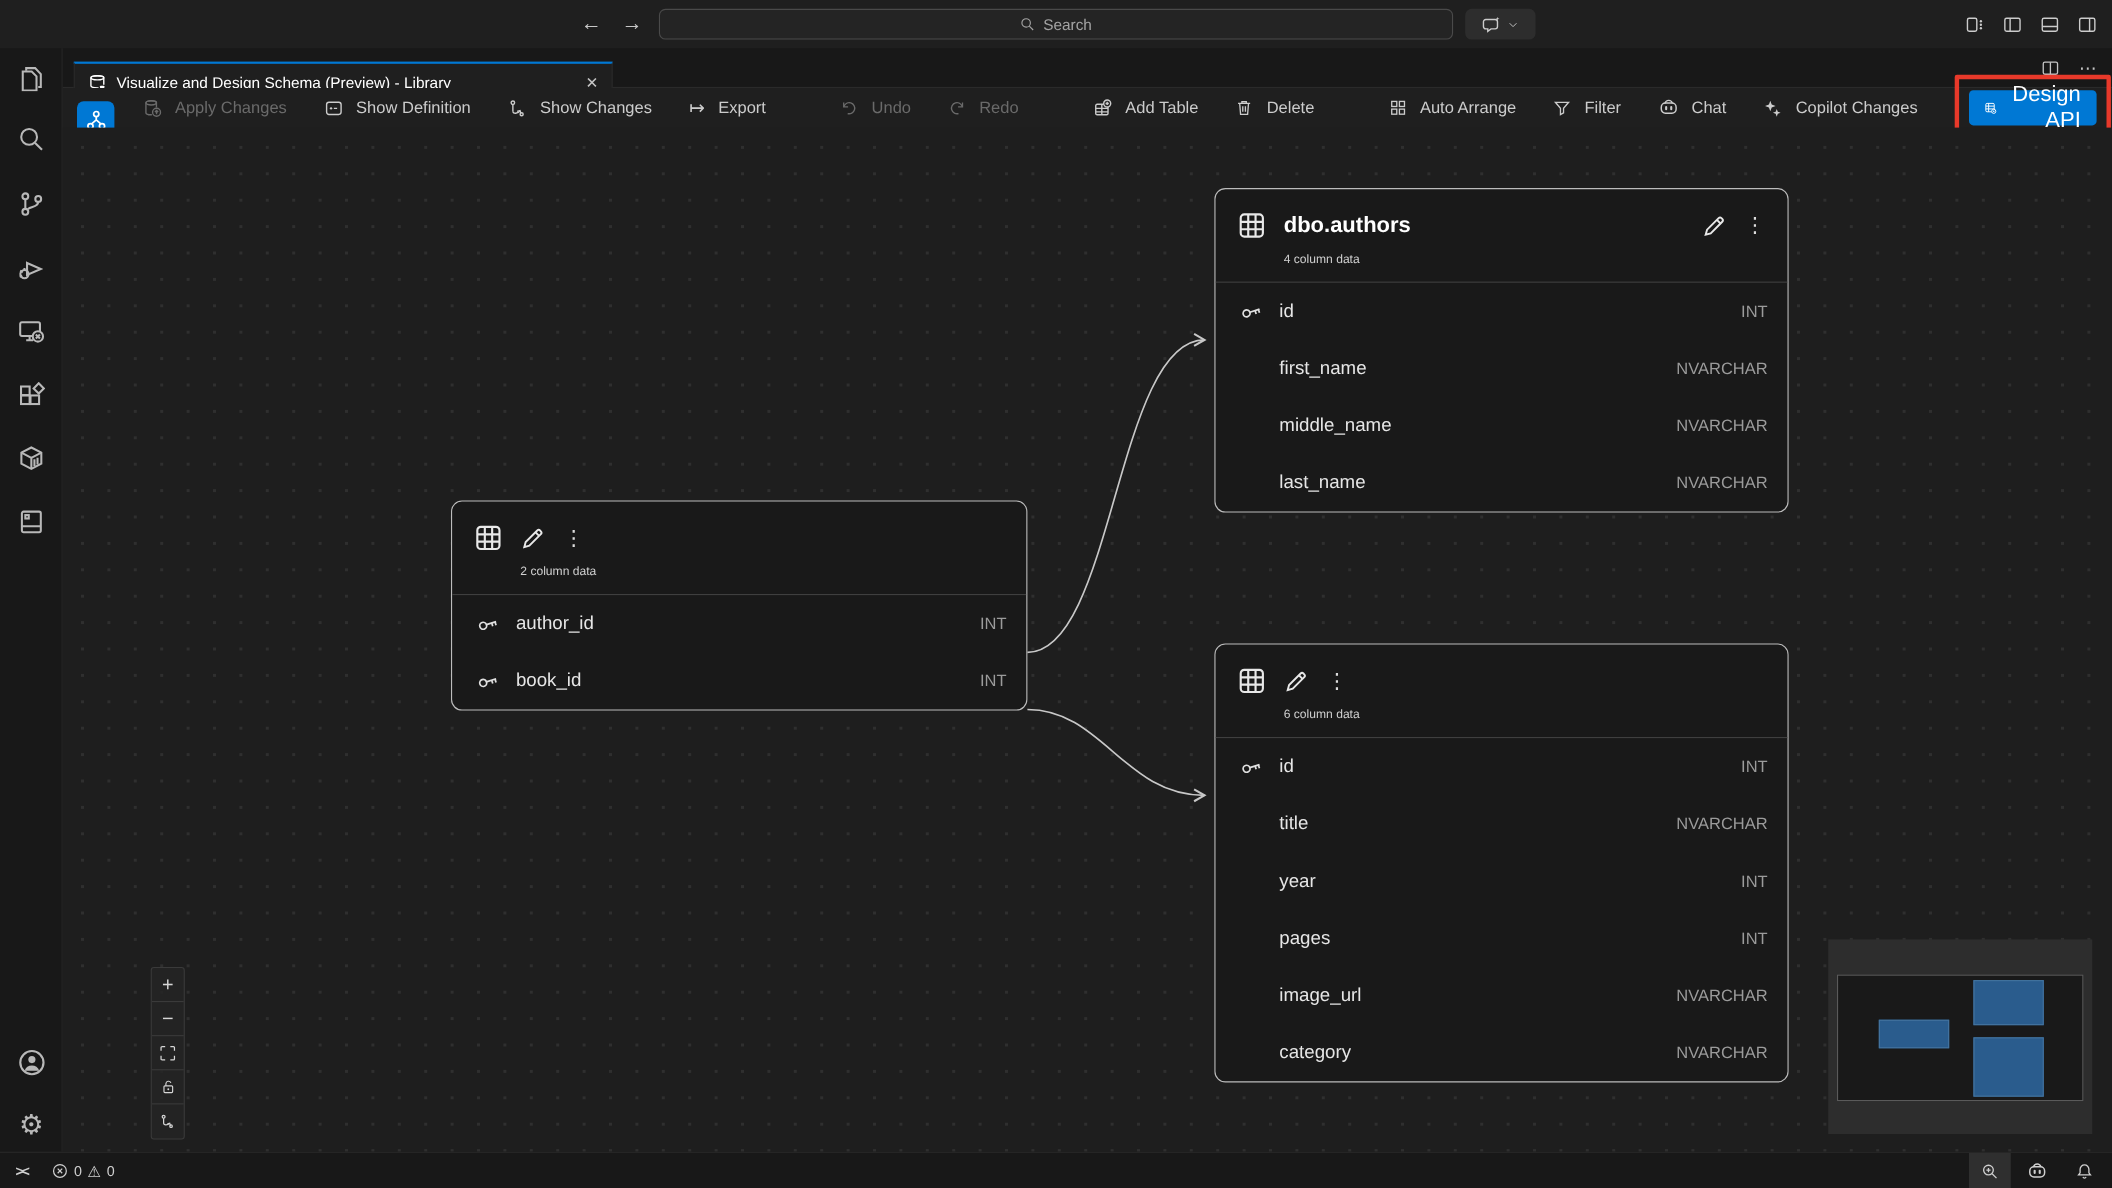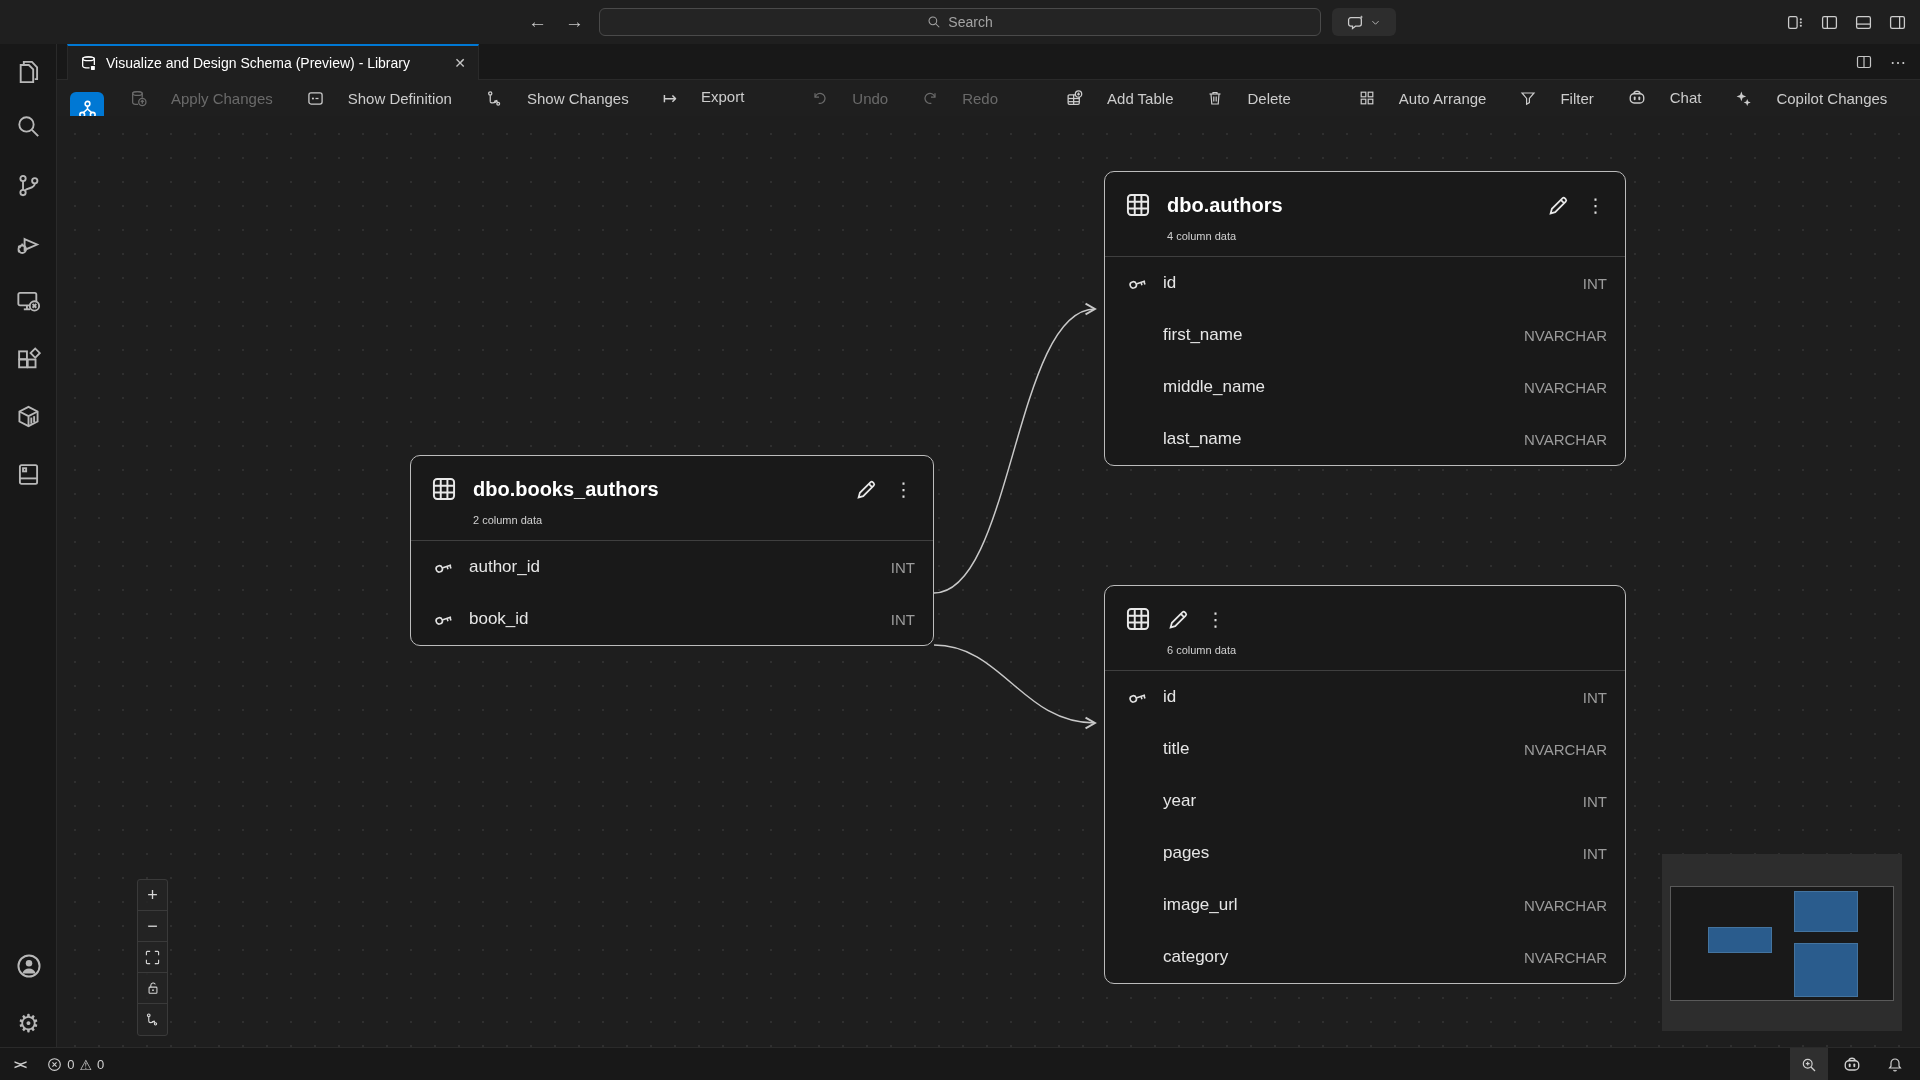--- a/index.html
+++ b/index.html
@@ -21,31 +21,31 @@
   svg.ic { stroke:currentColor; fill:none; stroke-width:1.2; display:block; }
 
   
   .activitybar { position:absolute; left:0; top:44px; width:57px; height:1003px; background:#181818;
                  border-right:1px solid #2a2a2a; color:#b8b8b8; }
   .ab-item { position:absolute; left:0; width:57px; height:48px; display:flex; align-items:center; justify-content:center; }
 
   
   .tabbar { position:absolute; left:57px; top:44px; right:0; height:36px; background:#181818;
             border-bottom:1px solid #2a2a2a; }
-  .tab { position:absolute; left:10px; top:0; height:36px; width:412px; background:#1f1f1f;
+  .tab { position:absolute; left:10px; top:12px; height:36px; width:490px; background:#1f1f1f;
          border-top:2px solid #0078d4; border-left:1px solid #2a2a2a; border-right:1px solid #2a2a2a;
          display:flex; align-items:center; gap:9px; padding:0 12px; color:#ffffff; font-size:14px; }
   .tab-close { margin-left:auto; font-size:14px; color:#c5c5c5; }
   .tab-actions { position:absolute; right:14px; top:0; height:36px; display:flex; align-items:center; gap:18px; color:#c5c5c5; }
 
   
   .webview { position:absolute; left:57px; top:80px; right:0; bottom:33px; background:#1f1f1f; }
   .wtoolbar { position:absolute; left:0; top:0; right:0; height:36px; display:flex; align-items:center;
               padding-left:73px; gap:34px; font-size:15px; overflow:visible; }
-  .tbtn { display:flex; align-items:flex-start; gap:24px; color:#cccccc; white-space:nowrap; cursor:default; }
+  .tbtn { display:flex; align-items:center; gap:12px; color:#cccccc; white-space:nowrap; cursor:default; }
   .tbtn.disabled { color:#6a6a6a; }
   .sep { width:1px; height:20px; background:#3c3c3c; }
   .t-right { margin-left:auto; display:flex; align-items:center; gap:34px; }
   .callout-red { border:4px solid #e8392a; padding:10px 9px; margin-right:72px; border-radius:2px; }
   .design-api-btn { height:32px; background:#0078d4; color:#ffffff; border:none; border-radius:4px;
                     display:flex; align-items:center; gap:8px; padding:16px 14px; font-size:20px;
                     font-family:"Liberation Sans",sans-serif;text-align:right; }
 
   
   .rail-btn { position:absolute; width:34px; height:34px; border-radius:6px; display:flex;
@@ -453,21 +453,20 @@
     <div class="card t-books-authors">
       <div class="card-head">
         <div class="card-title-row">
           <svg class="ic" width="26" height="26" viewBox="0 0 16 16">
               <rect x="1.8" y="1.8" width="12.4" height="12.4" rx="2"></rect>
               <line x1="1.8" y1="6" x2="14.2" y2="6"></line>
               <line x1="1.8" y1="10.1" x2="14.2" y2="10.1"></line>
               <line x1="6" y1="1.8" x2="6" y2="14.2"></line>
               <line x1="10.1" y1="1.8" x2="10.1" y2="14.2"></line>
             </svg>
-          <span class="card-title">dbo.books_authors</span>
           <svg class="ic" width="23" height="23" viewBox="0 0 16 16">
               <path d="M2.5 13.5l.9-3.2 7.3-7.3a1.3 1.3 0 0 1 1.8 0l.5.5a1.3 1.3 0 0 1 0 1.8l-7.3 7.3z"></path>
               <line x1="9.6" y1="4.1" x2="11.9" y2="6.4"></line>
             </svg>
           <span class="kebab">⋮</span>
         </div>
         <div class="card-sub">2 column data</div>
       </div>
       <div class="card-divider"></div>
       <div class="crow">

